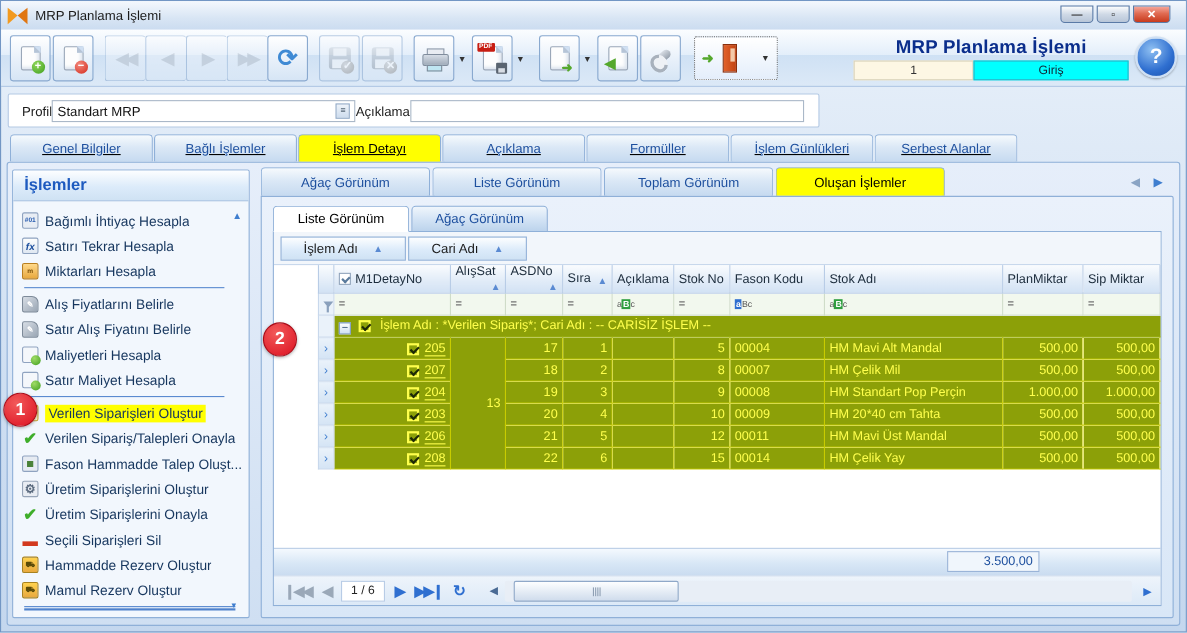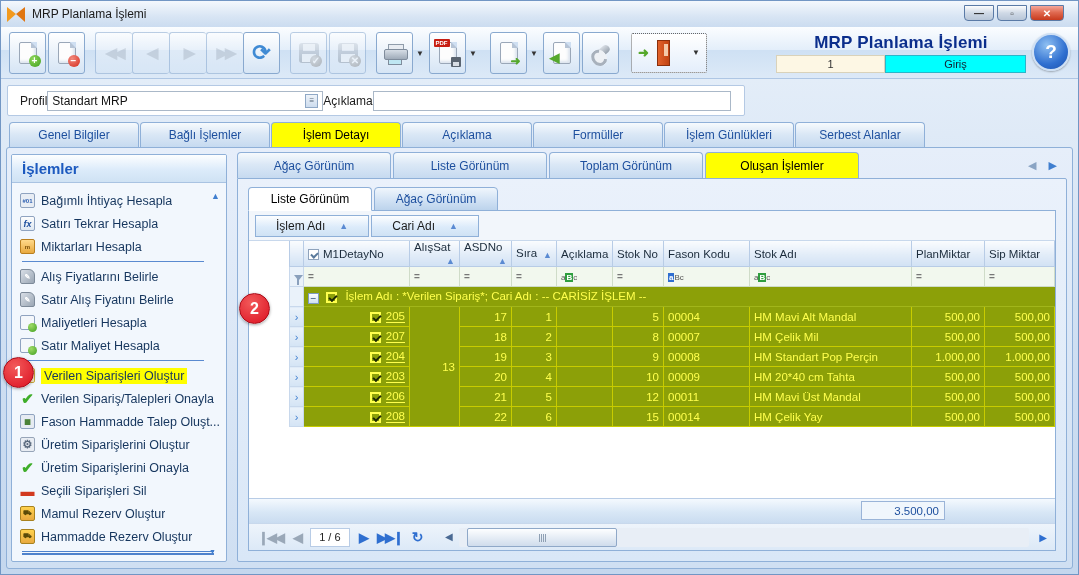--- a/index.html
+++ b/index.html
@@ -81,21 +81,21 @@
   
   .profilebar { position:absolute; left:6px; top:84px; width:738px; height:31px;
     background:#fff; border:1px solid #b4c9e4; border-radius:2px; display:flex; align-items:center; padding:0 12px; gap:0; }
   .plabel { color:#1b1b1b; font-size:12px; }
   .pfield { height:20px; border:1px solid #aab8c8; background:#fff; display:flex; align-items:center; padding:0 4px; font-size:12px; color:#111; }
   .pfield.profile { width:276px; justify-content:space-between; }
   .pfield.desc { width:358px; }
   .field-ic { width:13px; height:14px; background:linear-gradient(180deg,#eef3f9,#cddcee); border:1px solid #8fa8c6; font-size:8px; color:#567; display:flex; align-items:center; justify-content:center; }
 
   
-  .maintabs { position:absolute; left:8px; top:121px; display:flex; height:25px; }
+  .maintabs { position:absolute; left:8px; top:121px; display:flex; height:25px;text-decoration:underline; }
   .mtab { width:130px; margin-right:1px; border:1px solid #8fb0d8; border-bottom:none; border-radius:4px 4px 0 0;
     background:linear-gradient(180deg,#f6fafd,#dbe8f6 45%,#c6daf0); color:#1d4f9e; font-size:12px;
     display:flex; align-items:center; justify-content:center; }
   .mtab.active { background:#ffff00; color:#000; font-weight:normal; }
 
   
   .content { position:absolute; left:5px; top:146px; right:5px; bottom:5px;
     border:1px solid #8fb0d8; border-radius:3px; background:linear-gradient(180deg,#e6eefa,#cfdff2); }
 
   
@@ -384,25 +384,25 @@
         <div class="sitem">
             <span class="sic check">✔</span>
             <span class="lbl">Üretim Siparişlerini Onayla</span>
           </div>
         <div class="sitem">
             <span class="sic deldash">▬</span>
             <span class="lbl">Seçili Siparişleri Sil</span>
           </div>
         <div class="sitem">
             <span class="sic forklift">⛟</span>
+            <span class="lbl">Hammadde Rezerv Oluştur</span>
+          </div>
+        <div class="sitem">
+            <span class="sic forklift">⛟</span>
             <span class="lbl">Mamul Rezerv Oluştur</span>
-          </div>
-        <div class="sitem">
-            <span class="sic forklift">⛟</span>
-            <span class="lbl">Hammadde Rezerv Oluştur</span>
           </div>
         <div class="sdivider dbl"></div>
         <div class="sitem"></div>
       </div>
     </div>
 
     <div class="rightpanel">
       <div class="viewtabs">
         <div class="vtab">Ağaç Görünüm</div>
         <div class="vtab">Liste Görünüm</div>

